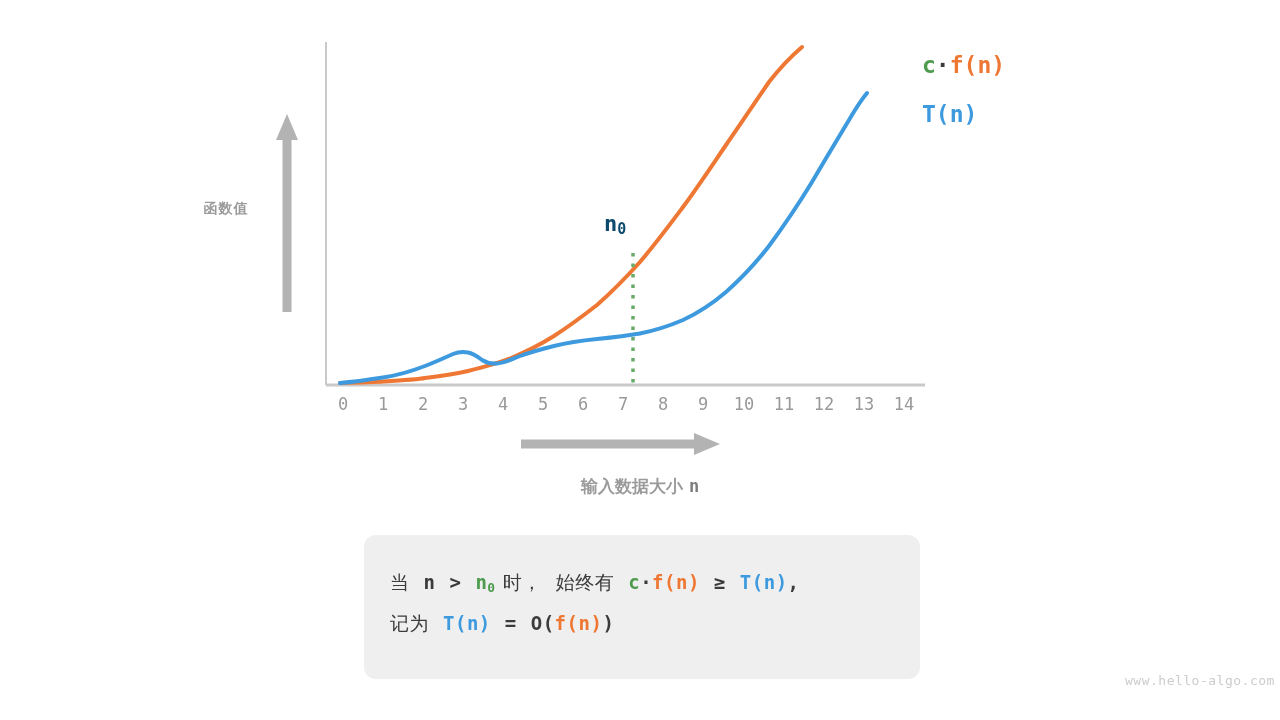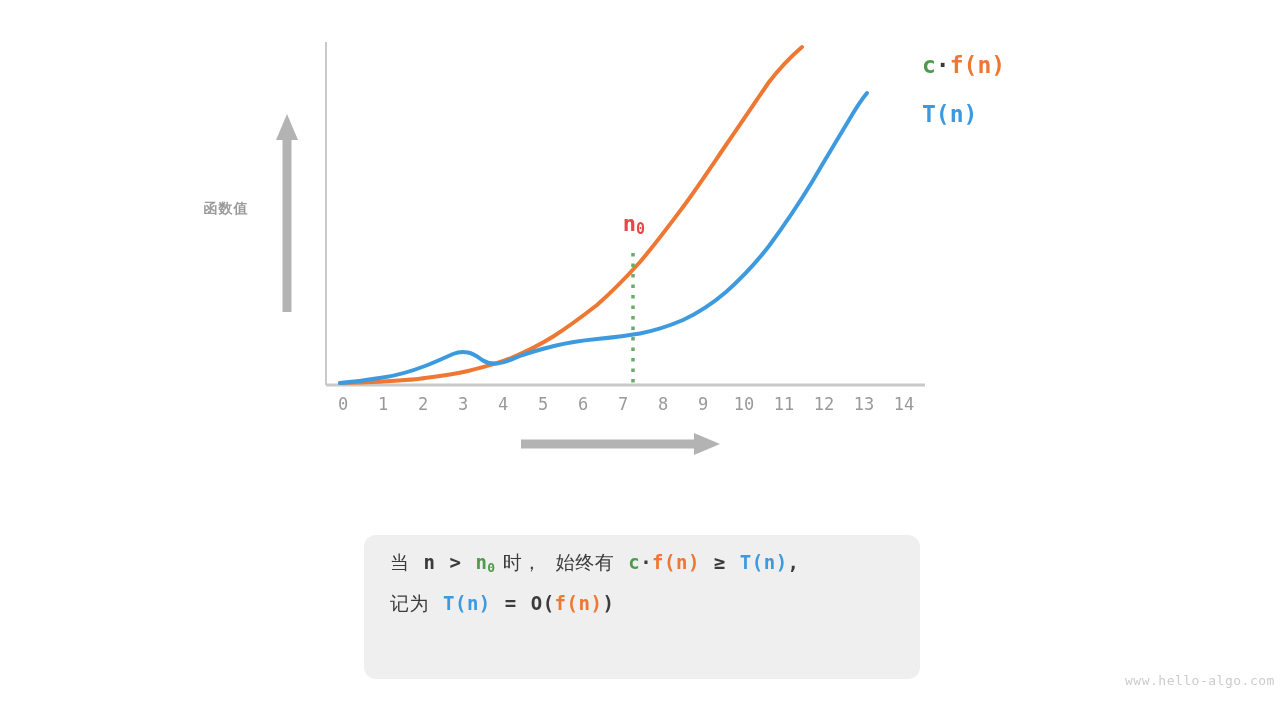--- a/index.html
+++ b/index.html
@@ -100,44 +100,43 @@
   .c-orange { color: #ee7733; }
   .c-blue   { color: #3e9ade; }
   .c-dark   { color: #3b3b3b; }
 
   
   #n0-label {
     position: absolute;
     left: 604px;
     top: 211px;
     width: 60px;
-    text-align: center;
     font-family: "DejaVu Sans Mono", monospace;
     font-size: 22px;
     font-weight: bold;
-    color: #ef4444;
+    color: #0c4a6e;
   }
   #n0-label sub {
     font-size: 15px;
     vertical-align: baseline;
     position: relative;
     top: 3px;
   }
 
   
   #explanation-box {
     position: absolute;
     left: 364px;
     top: 535px;
     width: 556px;
     height: 144px;
     background: #efefef;
     border-radius: 12px;
     box-sizing: border-box;
-    padding: 8px 0 0 26px;
+    padding: 28px 0 0 26px;
   }
   .expl-line {
     font-family: "DejaVu Sans", sans-serif;
     font-size: 19px;
     color: #3b3b3b;
     line-height: 38px;
     white-space: nowrap;
     letter-spacing: 0.5px;
   }
   .mono {
@@ -216,20 +215,23 @@
              C 740,279.5 755,264 769,246
              C 783,227 798,205 812,182
              C 826,158 840,135 849,120
              C 856,108 862,99 867,93"></path>
 
     <line x1="633" y1="253" x2="633" y2="386" stroke="#6aab6a" stroke-width="3.5" stroke-dasharray="3.5 7" stroke-linecap="butt"></line>
   </svg>
 
   <div id="y-axis-label">函数值</div>
 
+  <div id="x-axis-label">
+    <span>输入数据大小</span><span class="var">n</span>
+  </div>
 
   <div id="tick-labels">
     <span class="tick-label" style="left:343px">0</span>
     <span class="tick-label" style="left:383px">1</span>
     <span class="tick-label" style="left:423px">2</span>
     <span class="tick-label" style="left:463px">3</span>
     <span class="tick-label" style="left:503px">4</span>
     <span class="tick-label" style="left:543px">5</span>
     <span class="tick-label" style="left:583px">6</span>
     <span class="tick-label" style="left:623px">7</span>

